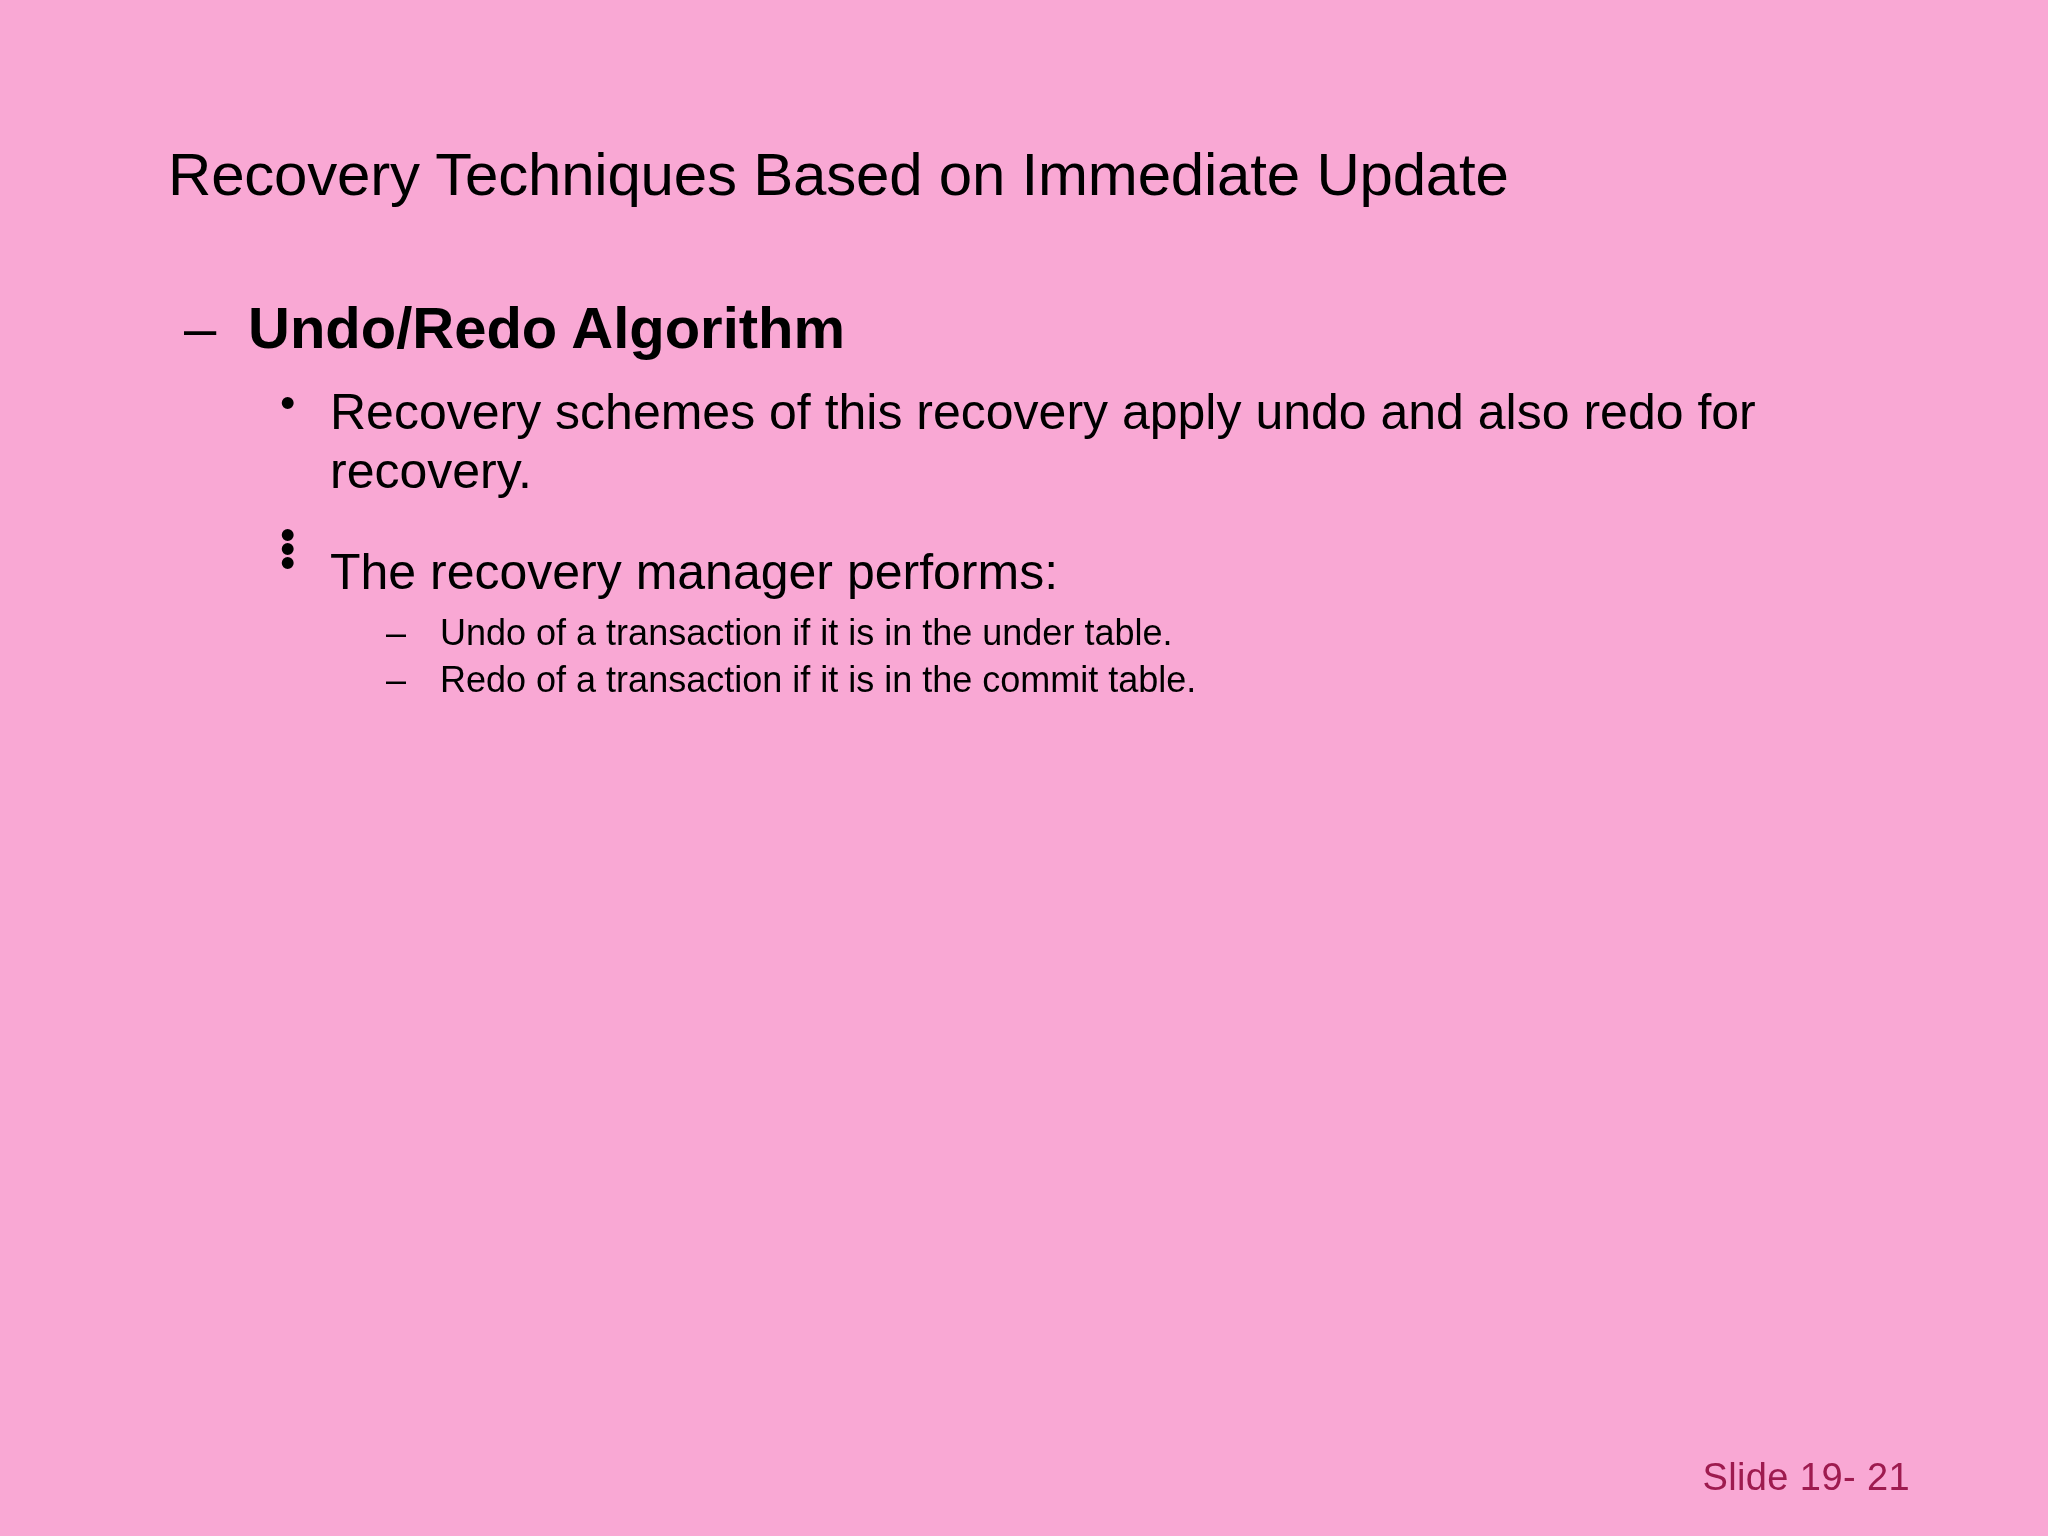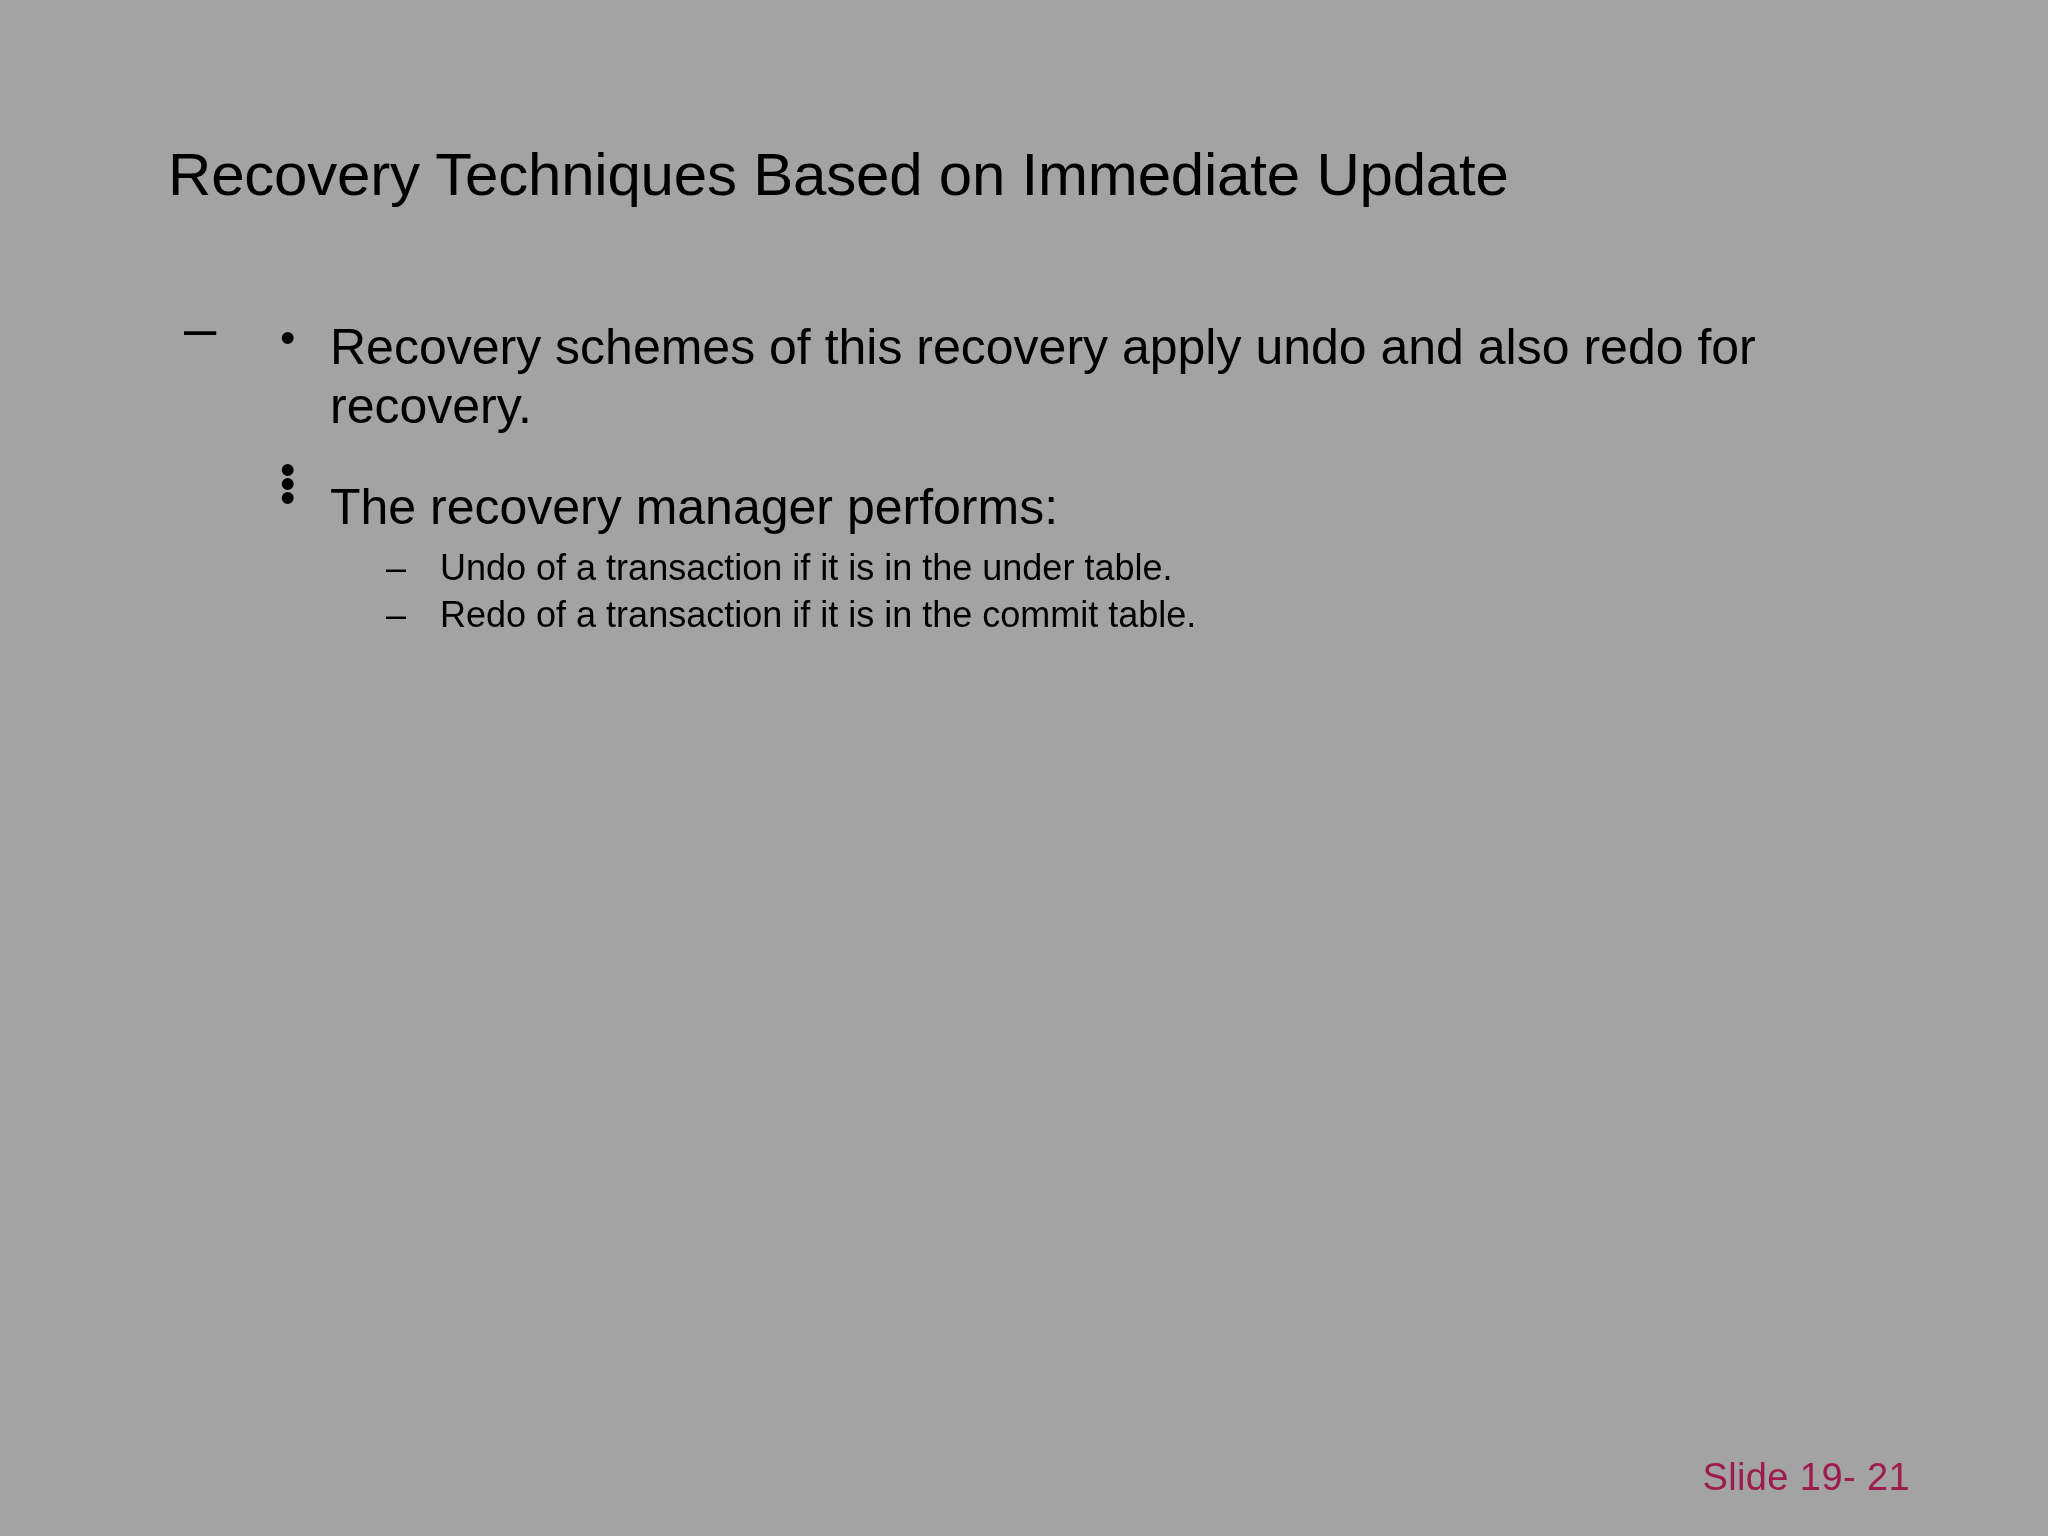--- a/index.html
+++ b/index.html
@@ -12,21 +12,21 @@
     height: 1536px;
     font-family: "Liberation Sans", sans-serif;
     color: #000000;
     overflow: hidden;
     position: relative;
   }
 
   .slide {
     position: absolute;
     inset: 0;
-    background: #a3a3a3;
+    background: #f9a8d4;
   }
 
   
   .slide-title {
     position: absolute;
     left: 168px;
     top: 100px;
     width: 1700px;
     font-size: 60px;
     line-height: 1.18;
@@ -123,20 +123,21 @@
 <body>
 
 <div class="slide">
 
   <h1 class="slide-title">Recovery Techniques Based on Immediate Update</h1>
 
   <div class="body-outline">
 
     <div class="lvl1">
       <span class="bul">–</span>
+      <span>Undo/Redo Algorithm</span>
     </div>
 
     <div class="gap-1"></div>
 
     <div class="lvl2">
       <span class="bul">•</span>
       <span>Recovery schemes of this recovery apply </span><span class="b">undo</span><span> and also </span><span class="b">redo</span><span> for recovery.</span>
     </div>
 
     <div class="gap-2"></div>

